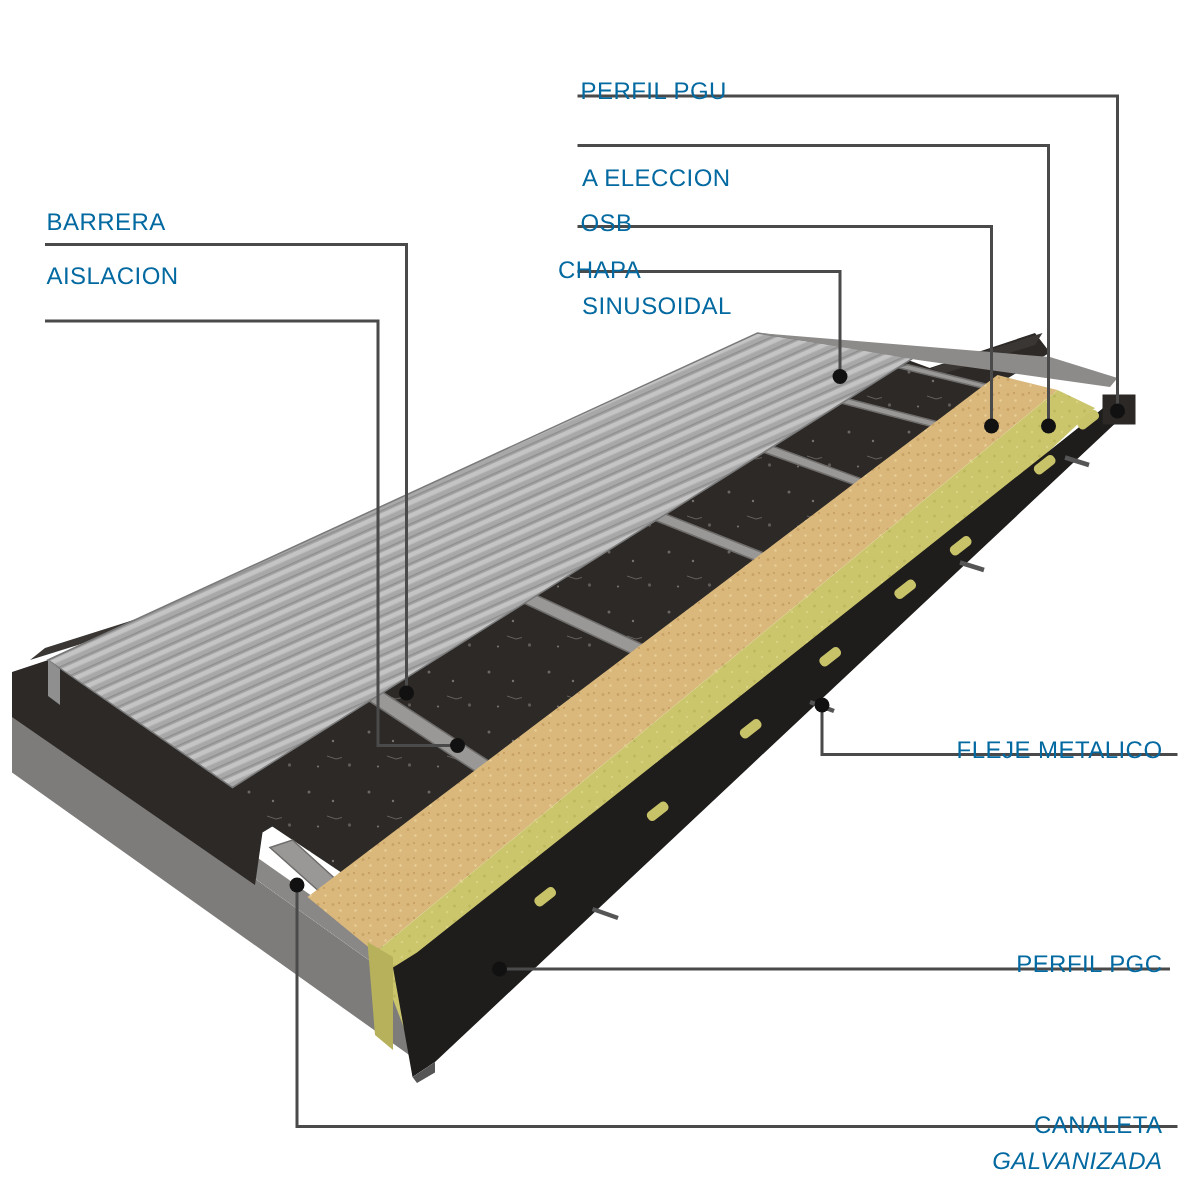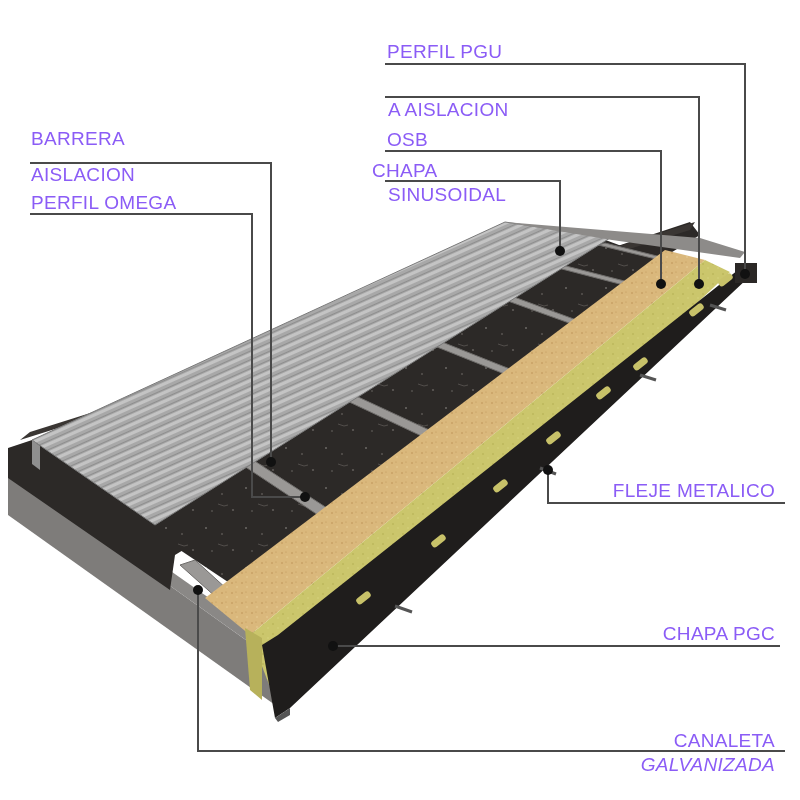--- a/index.html
+++ b/index.html
@@ -1,20 +1,20 @@
 <!DOCTYPE html>
 <html><head>
 <meta charset="utf-8">
 <style>
   html, body { margin: 0; padding: 0; background: #ffffff; }
   body { width: 800px; height: 800px; position: relative; overflow: hidden;
          font-family: "Liberation Sans", "DejaVu Sans", sans-serif; }
   #stage { position: absolute; left: 0; top: 0; width: 800px; height: 800px; }
-  .label { position: absolute; font-size: 19px; letter-spacing: 0.3px; color: #8b5cf6;
-           line-height: 20px; white-space: nowrap; }
+  .label { position: absolute; font-size: 16px; letter-spacing: 0.3px; color: #0369a1;
+           line-height: 20px; white-space: nowrap; margin-top: 10px; }
   .label.right { text-align: right; }
   svg { position: absolute; left: 0; top: 0; }
 </style>
 </head>
 <body>
 
 <div id="stage">
 
   <svg width="800" height="800" viewBox="0 0 800 800">
     <defs>
@@ -121,26 +121,25 @@
       <circle cx="560" cy="251" r="5"></circle>
       <circle cx="271" cy="462" r="5"></circle>
       <circle cx="305" cy="497" r="5"></circle>
       <circle cx="548" cy="470" r="5"></circle>
       <circle cx="333" cy="646" r="5"></circle>
       <circle cx="198" cy="590" r="5"></circle>
     </g>
   </svg>
 
   <div class="label" style="left:387px; top:42px;">PERFIL PGU</div>
-  <div class="label" style="left:388px; top:100px;">A AISLACION</div>
+  <div class="label" style="left:388px; top:100px;">A ELECCION</div>
   <div class="label" style="left:387px; top:130px;">OSB</div>
   <div class="label" style="left:372px; top:161px;">CHAPA</div>
   <div class="label" style="left:388px; top:185px;">SINUSOIDAL</div>
 
   <div class="label" style="left:31px; top:129px;">BARRERA</div>
   <div class="label" style="left:31px; top:165px;">AISLACION</div>
-  <div class="label" style="left:31px; top:193px;">PERFIL OMEGA</div>
 
   <div class="label right" style="right:25px; top:481px;">FLEJE METALICO</div>
-  <div class="label right" style="right:25px; top:624px;">CHAPA PGC</div>
+  <div class="label right" style="right:25px; top:624px;">PERFIL PGC</div>
   <div class="label right" style="right:25px; top:731px;">CANALETA</div>
   <div class="label right" style="right:25px; top:755px;font-style:italic;">GALVANIZADA</div>
 </div>
 
 </body></html>

